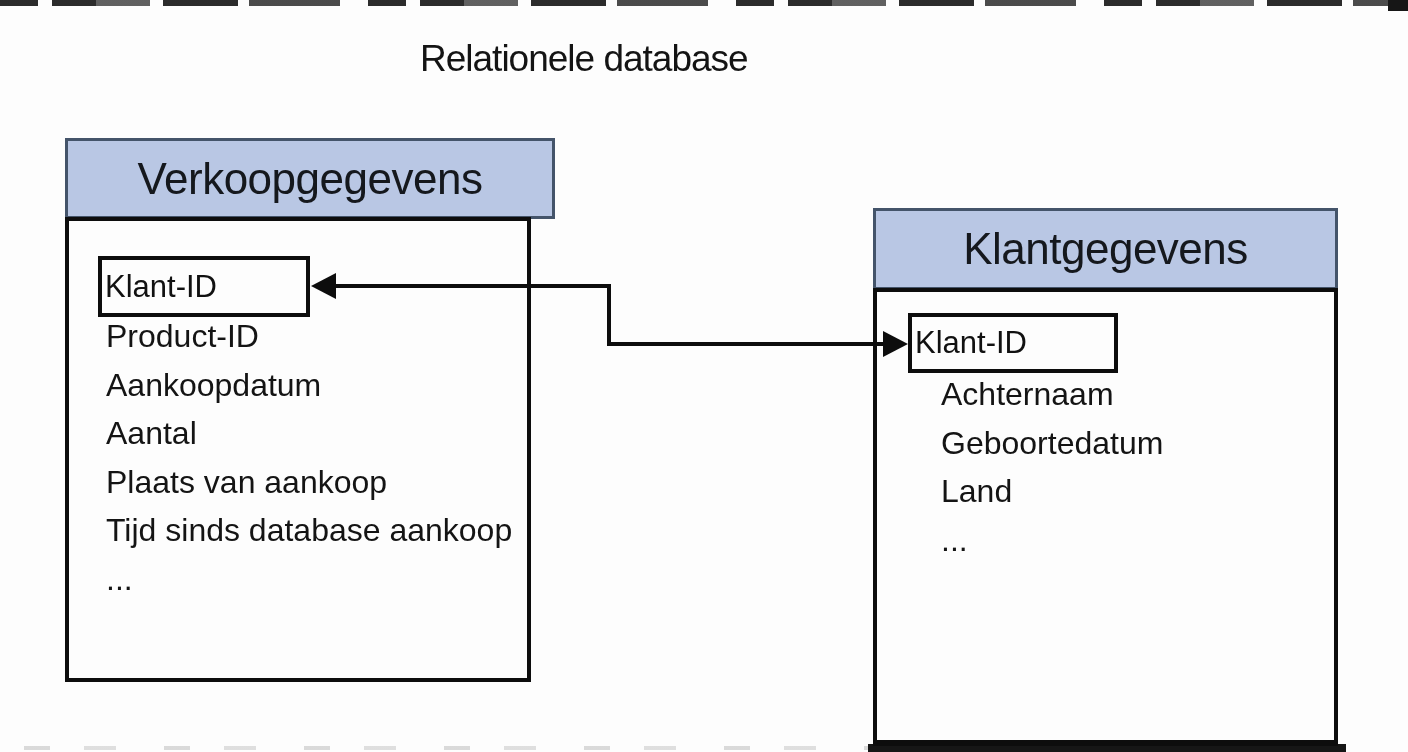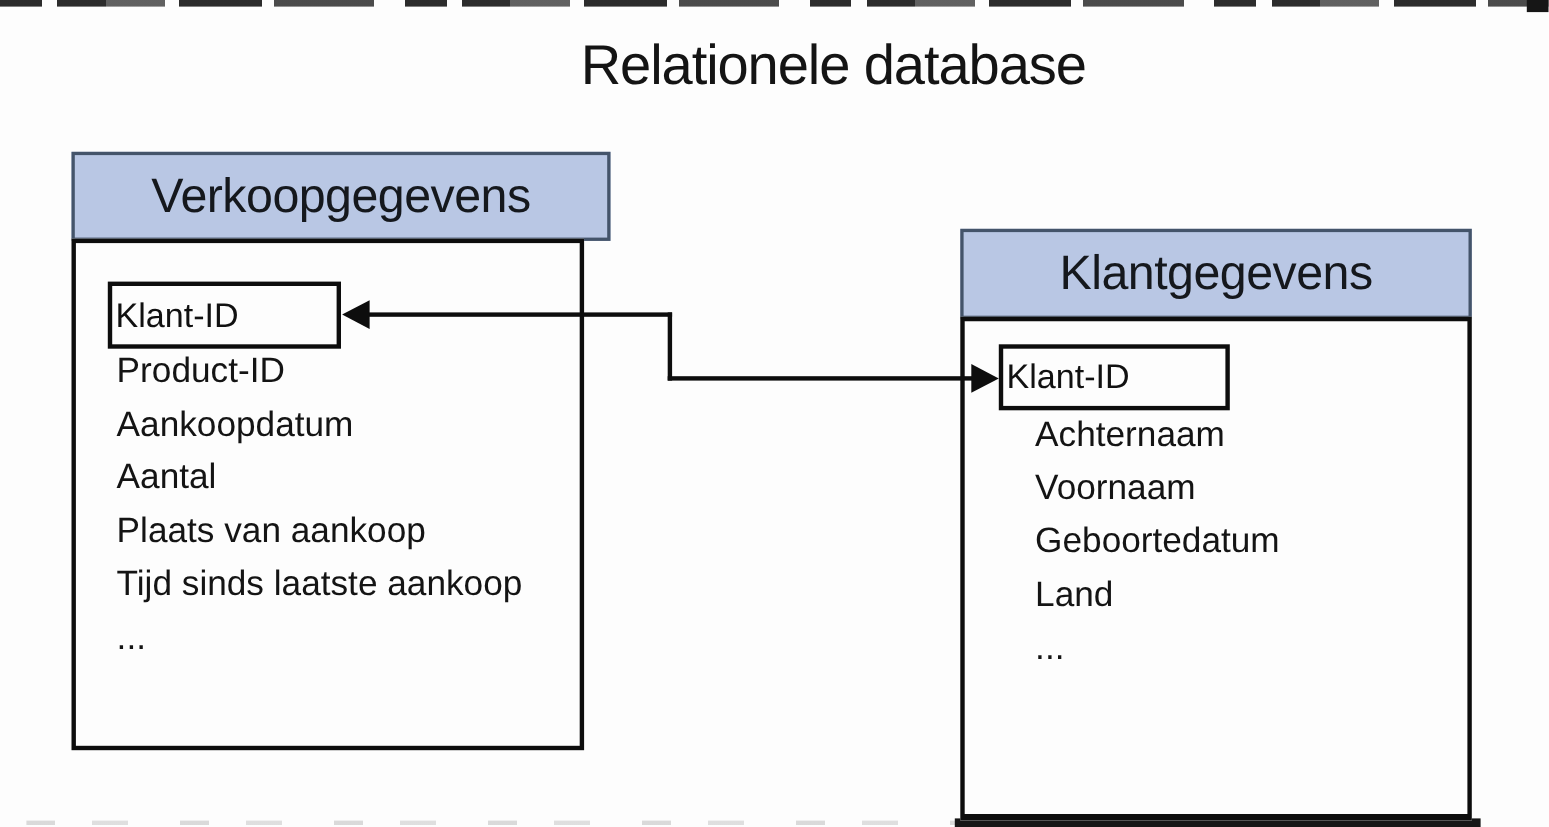--- a/index.html
+++ b/index.html
@@ -2,21 +2,21 @@
 <html><head>
 <meta charset="utf-8">
 <style>
   html,body{margin:0;padding:0;background:#ffffff;}
   .canvas{
     position:relative;width:1408px;height:752px;background:#fdfdfd;
     font-family:"Liberation Sans",sans-serif;color:#111;overflow:hidden;
   }
   .page-title{
     position:absolute;top:26px;left:420px;width:675px;height:66px;
-    font-size:51px;line-height:66px;text-align:center;color:#141414;
+    font-size:37px;line-height:66px;text-align:left;color:#141414;
     letter-spacing:-1px;white-space:nowrap;
   }
   
   .tbl-header{
     position:absolute;box-sizing:border-box;
     background:#b9c7e4;border:3px solid #44546a;
     display:flex;align-items:center;justify-content:center;
     font-size:44px;color:#15181d;letter-spacing:-0.5px;white-space:nowrap;
   }
   .tbl-body{
@@ -93,34 +93,33 @@
   </div>
   <div class="tbl-body body-left"></div>
   <div class="key-box key-left">
     <span>Klant-ID</span>
   </div>
   <div class="field-list fl-left">
     <div>Product-ID</div>
     <div>Aankoopdatum</div>
     <div>Aantal</div>
     <div>Plaats van aankoop</div>
-    <div>Tijd sinds laatste aankoop</div>
+    <div>Tijd sinds database aankoop</div>
     <div>...</div>
   </div>
 
   <div class="tbl-header hdr-right">
     <span>Klantgegevens</span>
   </div>
   <div class="tbl-body body-right"></div>
   <div class="key-box key-right">
     <span>Klant-ID</span>
   </div>
   <div class="field-list fl-right">
     <div>Achternaam</div>
-    <div>Voornaam</div>
     <div>Geboortedatum</div>
     <div>Land</div>
     <div>...</div>
   </div>
 
   <div class="seg seg-h1"></div>
   <div class="seg seg-v"></div>
   <div class="seg seg-h2"></div>
   <div class="arrow arrow-left"></div>
   <div class="arrow arrow-right"></div>

